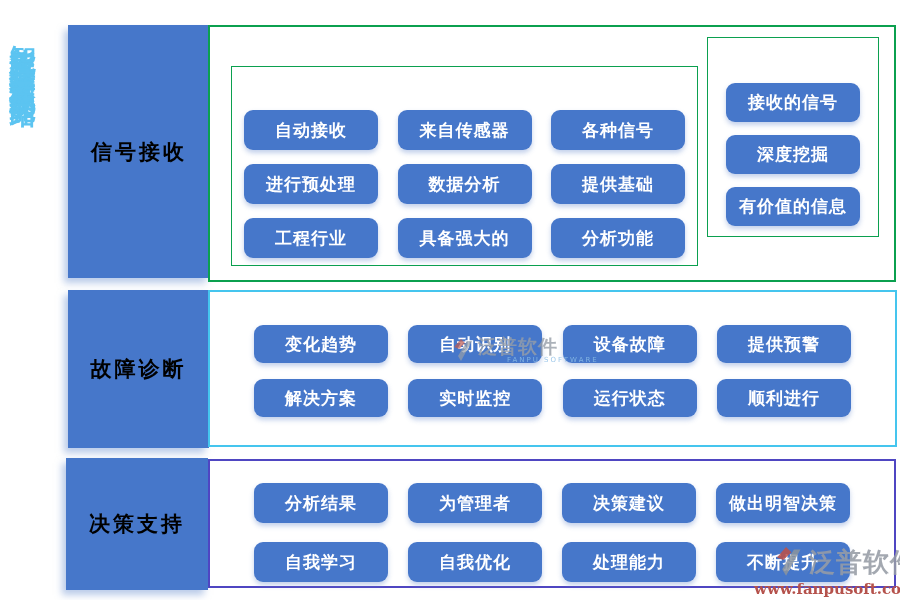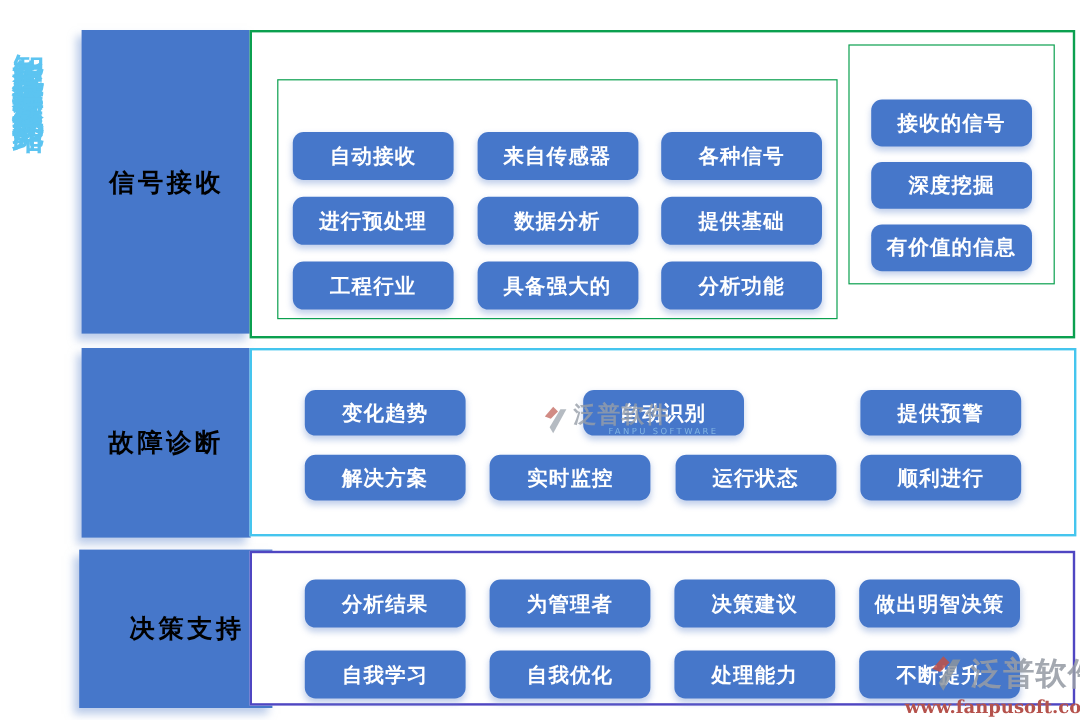--- a/index.html
+++ b/index.html
@@ -16,21 +16,21 @@
   }
   
   .cat{
     position:absolute;background:#4677ca;color:#000000;
     display:flex;align-items:center;justify-content:center;
     font-family:"DejaVu Serif",serif;font-weight:bold;font-size:21px;letter-spacing:3px;
     box-shadow:-4px 5px 7px rgba(130,160,215,.55);
   }
   .cat1{left:68px;top:25px;width:142px;height:253px;}
   .cat2{left:68px;top:290px;width:141px;height:158px;}
-  .cat3{left:66px;top:458px;width:142px;height:132px;padding-left:19px;}
+  .cat3{left:66px;top:458px;width:142px;height:132px;}
   
   .sec{position:absolute;box-sizing:border-box;background:#fff;border:2px solid;}
   .sec1{left:208px;top:25px;width:688px;height:257px;border-color:#0ba04f;}
   .sec2{left:208px;top:290px;width:689px;height:157px;border-color:#45c5ee;}
   .sec3{left:208px;top:459px;width:688px;height:129px;border-color:#4f46c2;}
   
   .grid-a{
     position:absolute;left:21px;top:10px;width:467px;height:200px;
     box-sizing:border-box;border:1px solid #0ba04f;
     display:flex;flex-direction:column;gap:14px;padding:43px 12px 8px;margin-top:29px;
@@ -98,20 +98,21 @@
     <div class="btn">深度挖掘</div>
     <div class="btn">有价值的信息</div>
   </div>
 </div>
 
 <div class="cat cat2">故障诊断</div>
 <div class="sec sec2">
   <div class="row4">
     <div class="btn">变化趋势</div>
     <div class="btn">自动识别</div>
+    <div class="btn">设备故障</div>
     <div class="btn">提供预警</div>
   </div>
   <div class="row4">
     <div class="btn">解决方案</div>
     <div class="btn">实时监控</div>
     <div class="btn">运行状态</div>
     <div class="btn">顺利进行</div>
   </div>
 </div>
 

